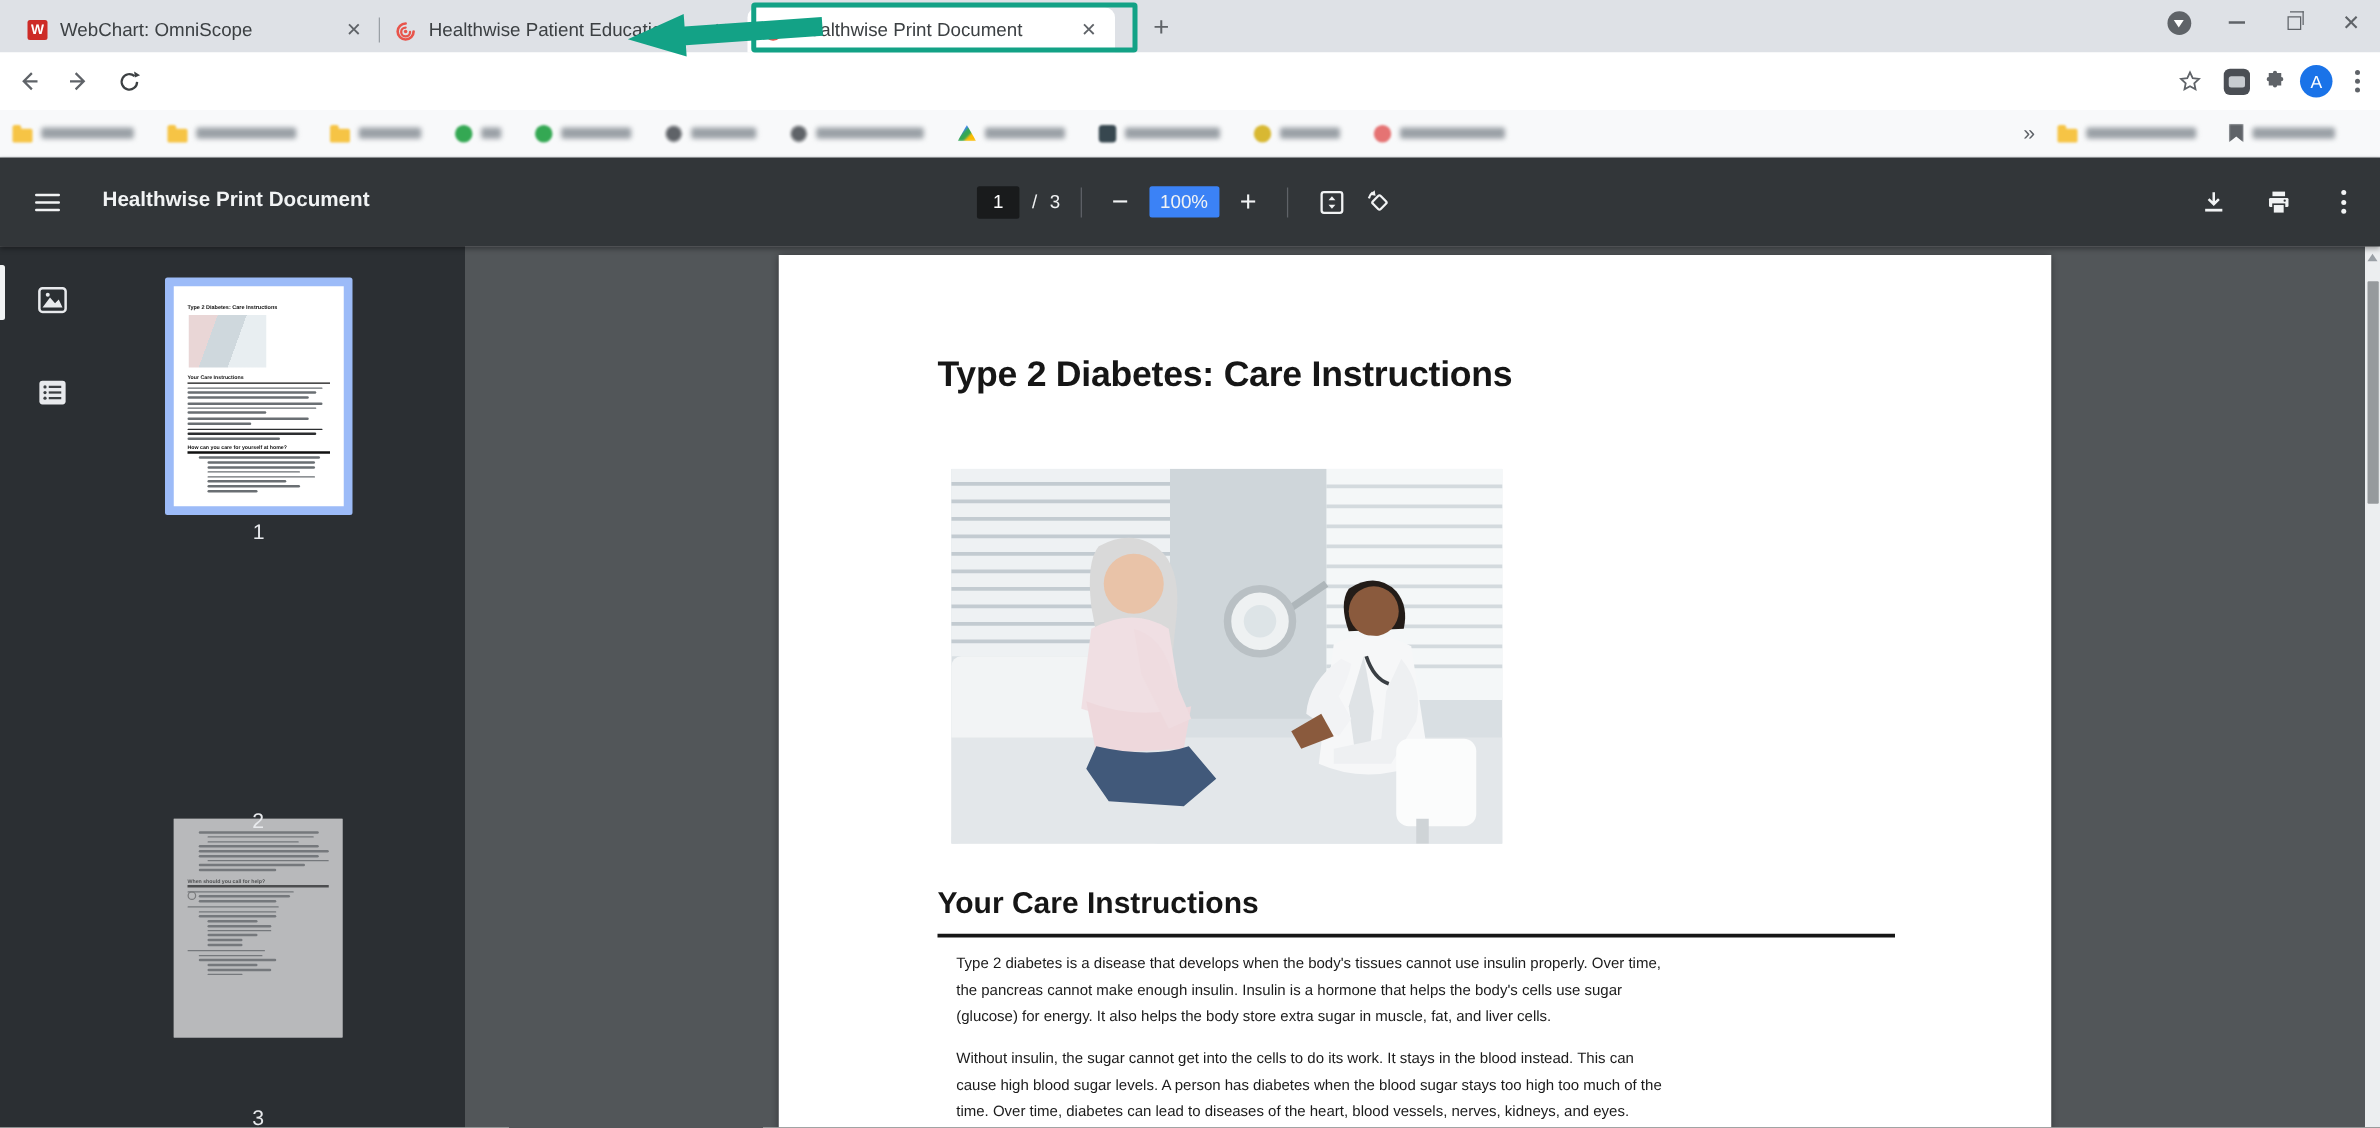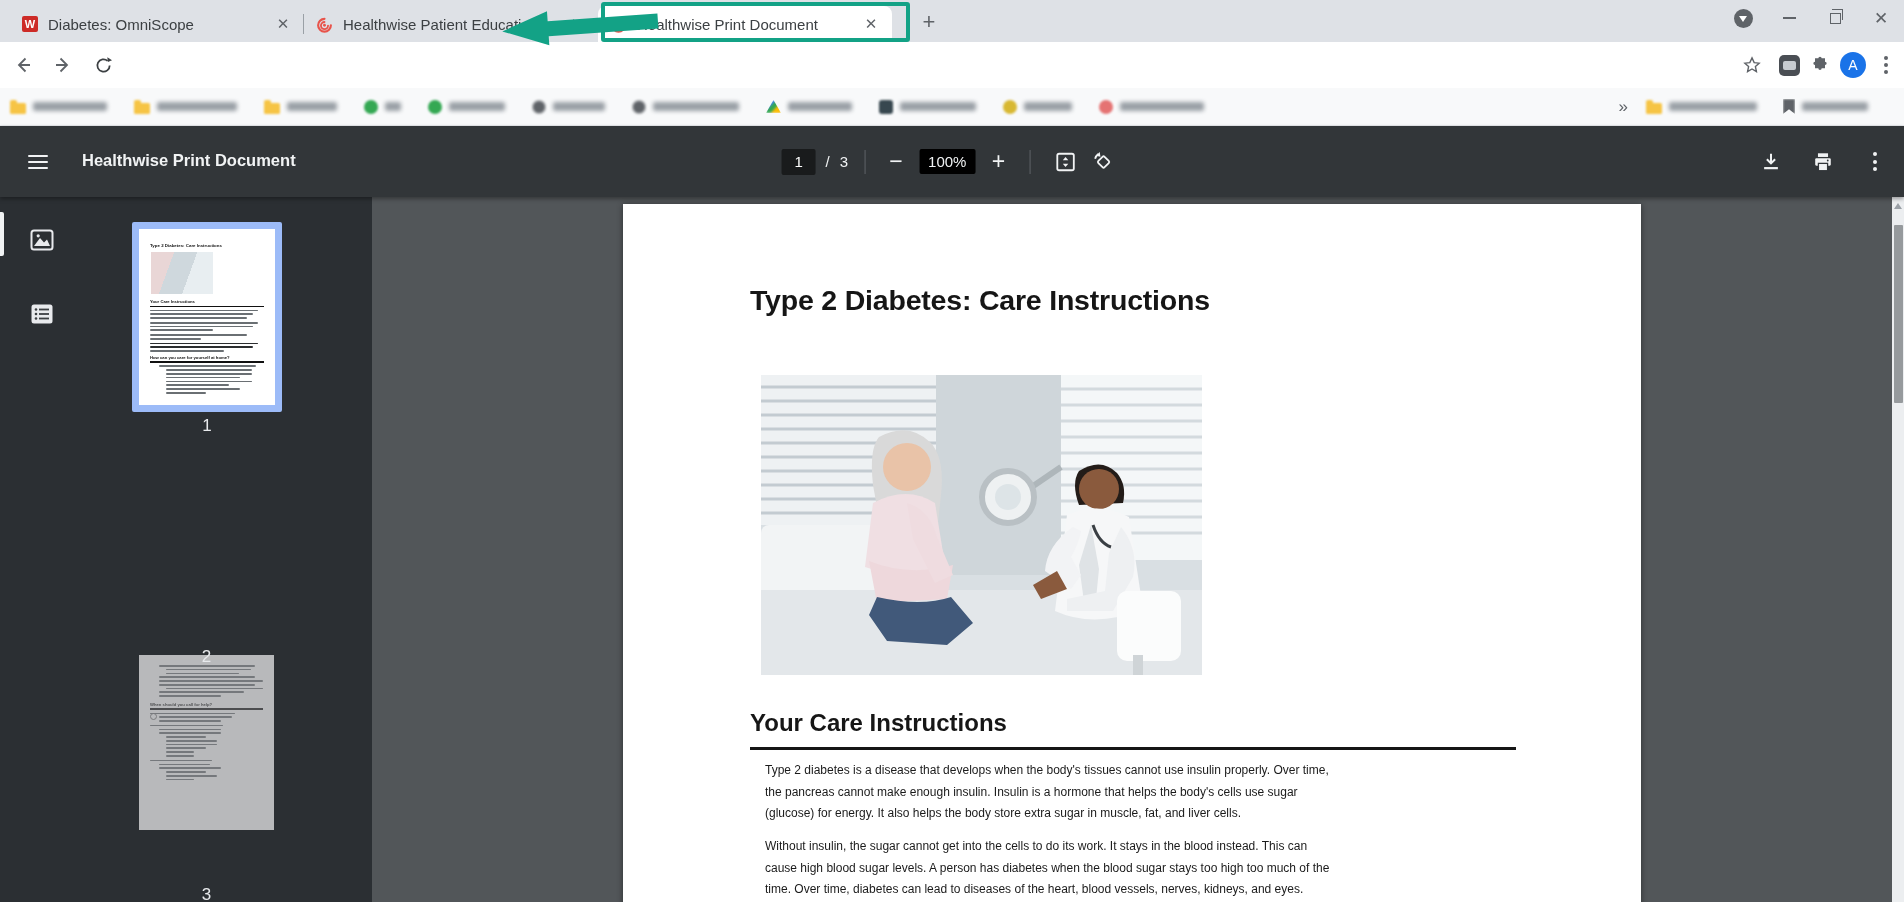--- a/index.html
+++ b/index.html
@@ -61,21 +61,21 @@
   
   .pdfbar{position:absolute;left:0;top:126px;width:1904px;height:71px;background:#323639;box-shadow:0 2px 4px rgba(0,0,0,.35);z-index:3;}
   .hamburger{position:absolute;left:20px;top:24px;width:36px;height:24px;display:flex;flex-direction:column;justify-content:center;gap:3.5px;padding:0 8px;}
   .hamburger i{display:block;height:2.4px;background:#f1f3f4;border-radius:1px;}
   .pdf-title{position:absolute;left:82px;top:25px;color:#f1f3f4;font-size:16.5px;font-weight:bold;}
   .pdf-center{position:absolute;left:50%;top:0;transform:translateX(-50%);height:71px;display:flex;align-items:center;color:#f1f3f4;font-size:15px;}
   .page-input{width:34px;height:26px;background:#191b1c;color:#fff;text-align:center;line-height:26px;border-radius:2px;}
   .page-total{margin-left:10px;}
   .vsep{width:1px;height:24px;background:#5f6368;margin:0 16px;}
   .zoombtn{width:30px;text-align:center;font-size:23px;font-weight:300;line-height:1;}
-  .zoom-level{background:#000000;border-radius:2px;padding:4px 9px;margin:0 8px;font-size:15px;}
+  .zoom-level{background:#3b82f6;border-radius:2px;padding:4px 9px;margin:0 8px;font-size:15px;}
   .iconbtn{width:38px;height:38px;display:flex;align-items:center;justify-content:center;}
   .pdf-right{position:absolute;right:10px;top:0;height:71px;display:flex;align-items:center;gap:14px;}
 
   
   .viewer{position:absolute;left:0;top:197px;width:1904px;height:705px;background:#525659;overflow:hidden;}
   .pdf-sidebar{position:absolute;left:0;top:0;width:372px;height:705px;background:#2b2f33;}
   .active-indicator{position:absolute;left:0;top:15px;width:4px;height:44px;background:#f1f3f4;border-radius:0 2px 2px 0;}
   .sideicon{position:absolute;left:22px;width:40px;height:34px;display:flex;align-items:center;justify-content:center;}
   .sideicon.thumbview{top:26px;}
   .sideicon.outlineview{top:100px;}
@@ -120,21 +120,21 @@
 </style>
 </head>
 <body>
 
 <div class="screen">
 
   <div class="tabstrip">
     <div class="tabs">
       <div class="tab">
         <span class="fav-webchart">W</span>
-        <span class="tab-title">Diabetes: OmniScope</span>
+        <span class="tab-title">WebChart: OmniScope</span>
         <span class="tab-close">✕</span>
         <span class="sep"></span>
       </div>
       <div class="tab">
         <svg class="fav-hw" viewBox="0 0 24 24">
           <path d="M12 4 a9 9 0 1 0 9 9" fill="none" stroke="#e8544b" stroke-width="3" stroke-linecap="round"></path>
           <path d="M12 8.5 a5 5 0 1 0 5 5" fill="none" stroke="#e8544b" stroke-width="2.6" stroke-linecap="round"></path>
           <circle cx="12" cy="13" r="2" fill="#e8544b"></circle>
         </svg>
         <span class="tab-title">Healthwise Patient Education</span>

